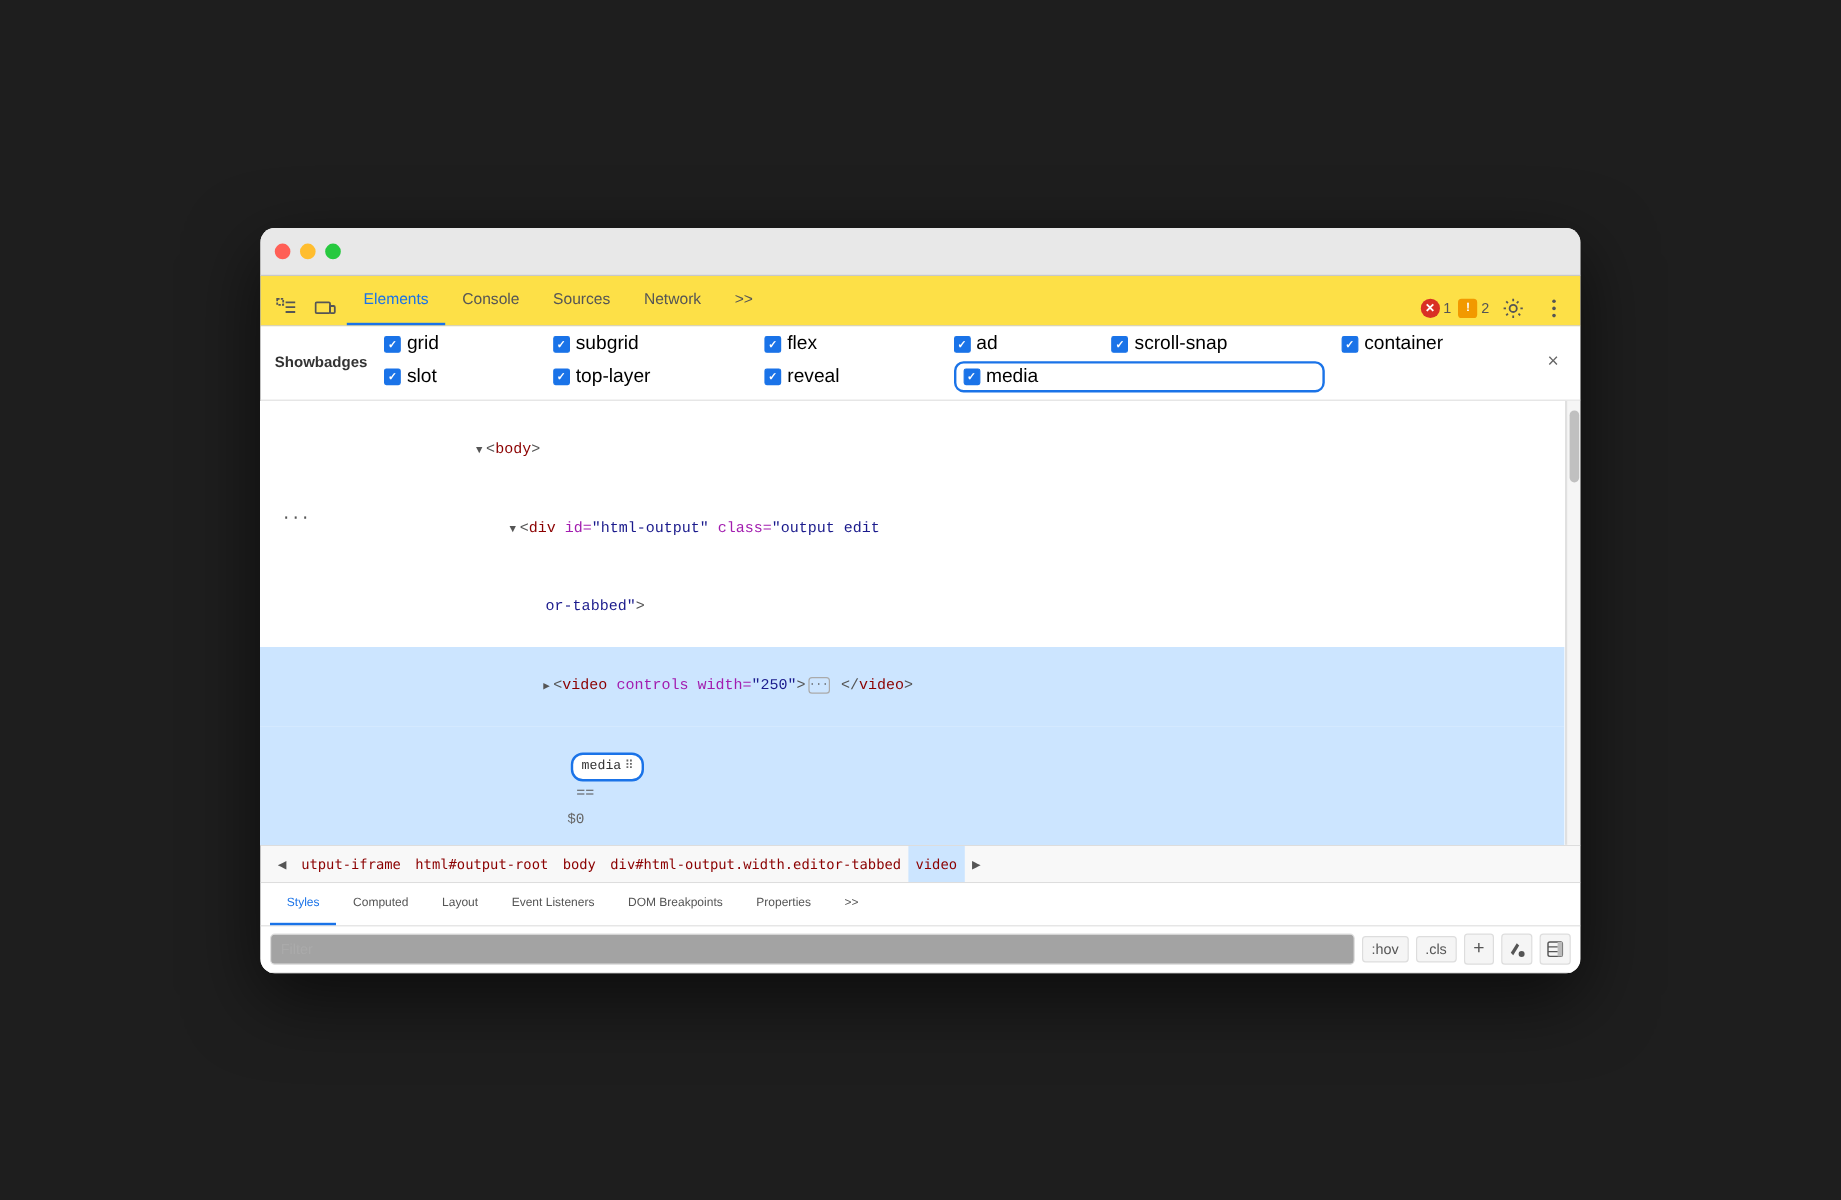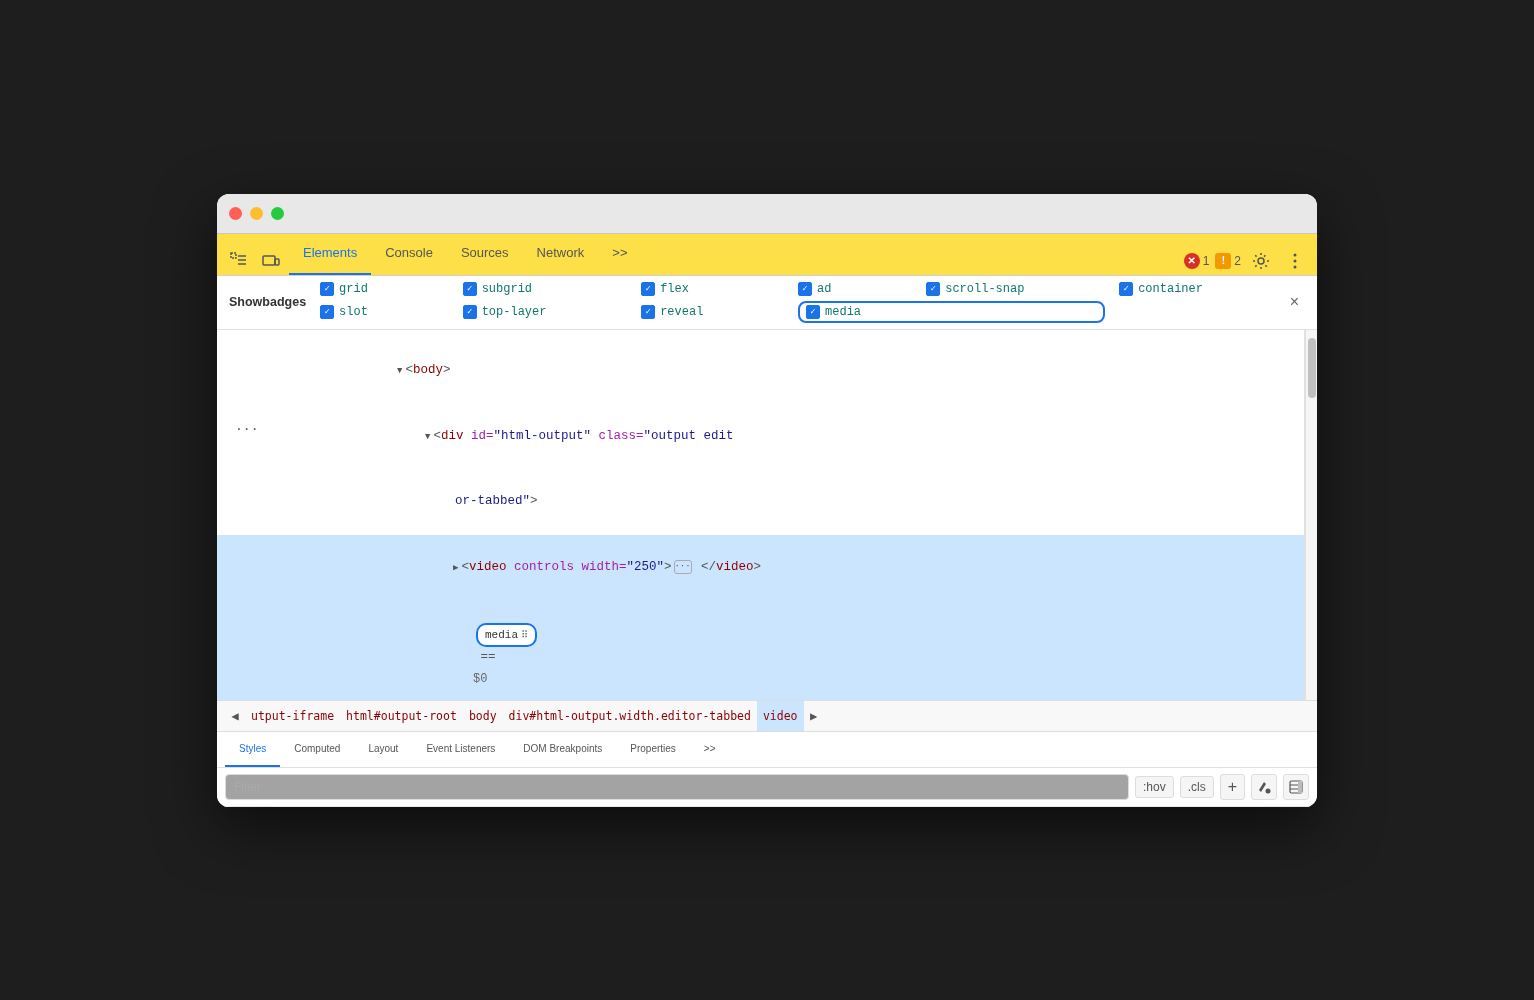--- a/index.html
+++ b/index.html
@@ -144,23 +144,22 @@
       padding: 6px 12px;
       display: flex;
       align-items: center;
       gap: 0;
     }
 
     .badge-item {
       display: flex;
       align-items: center;
       gap: 5px;
-      font-size: 12px;
-      color: #0f766e;
-      font-family: Liberation Mono, monospace;
+      font-size: 16px;
+      color: #000000;
     }
 
     .checkbox {
       width: 14px;
       height: 14px;
       border: 1.5px solid #1a73e8;
       background: #1a73e8;
       border-radius: 2px;
       display: flex;
       align-items: center;

